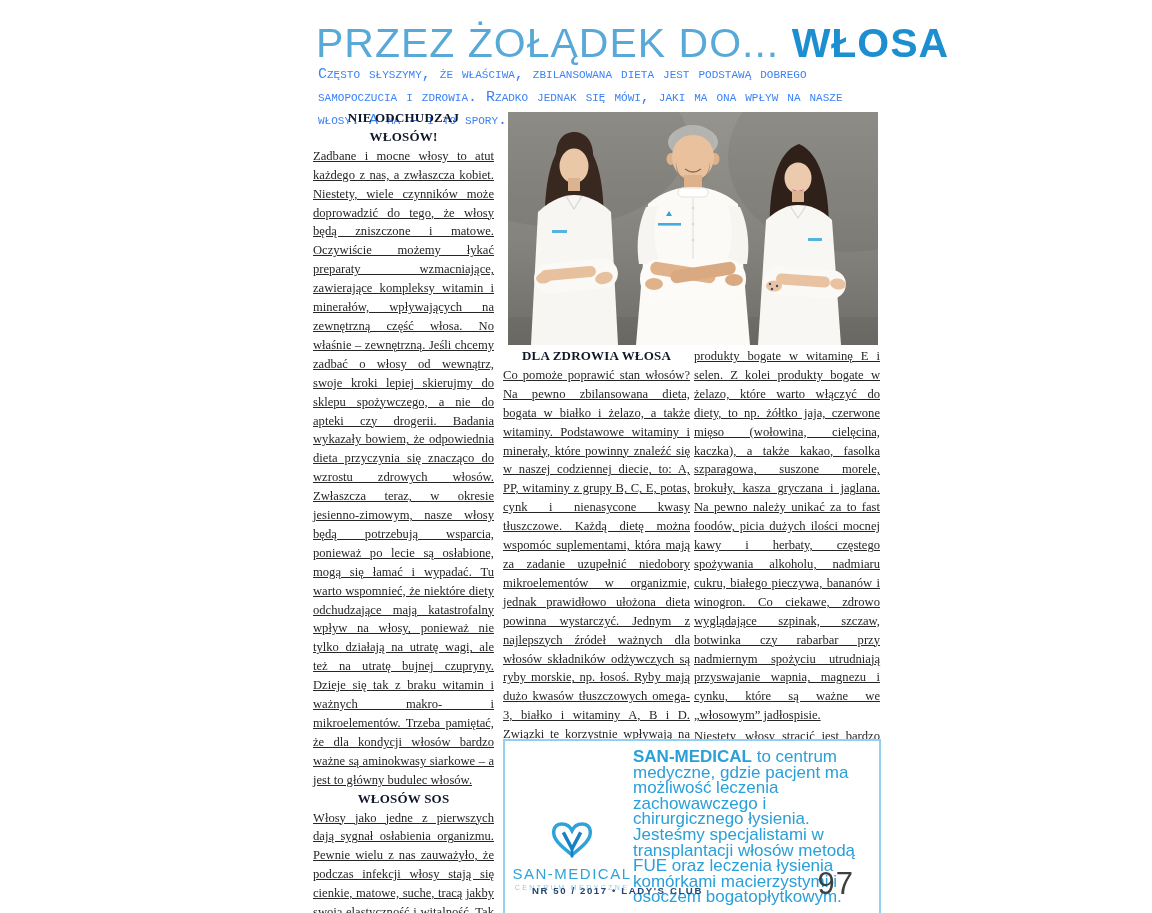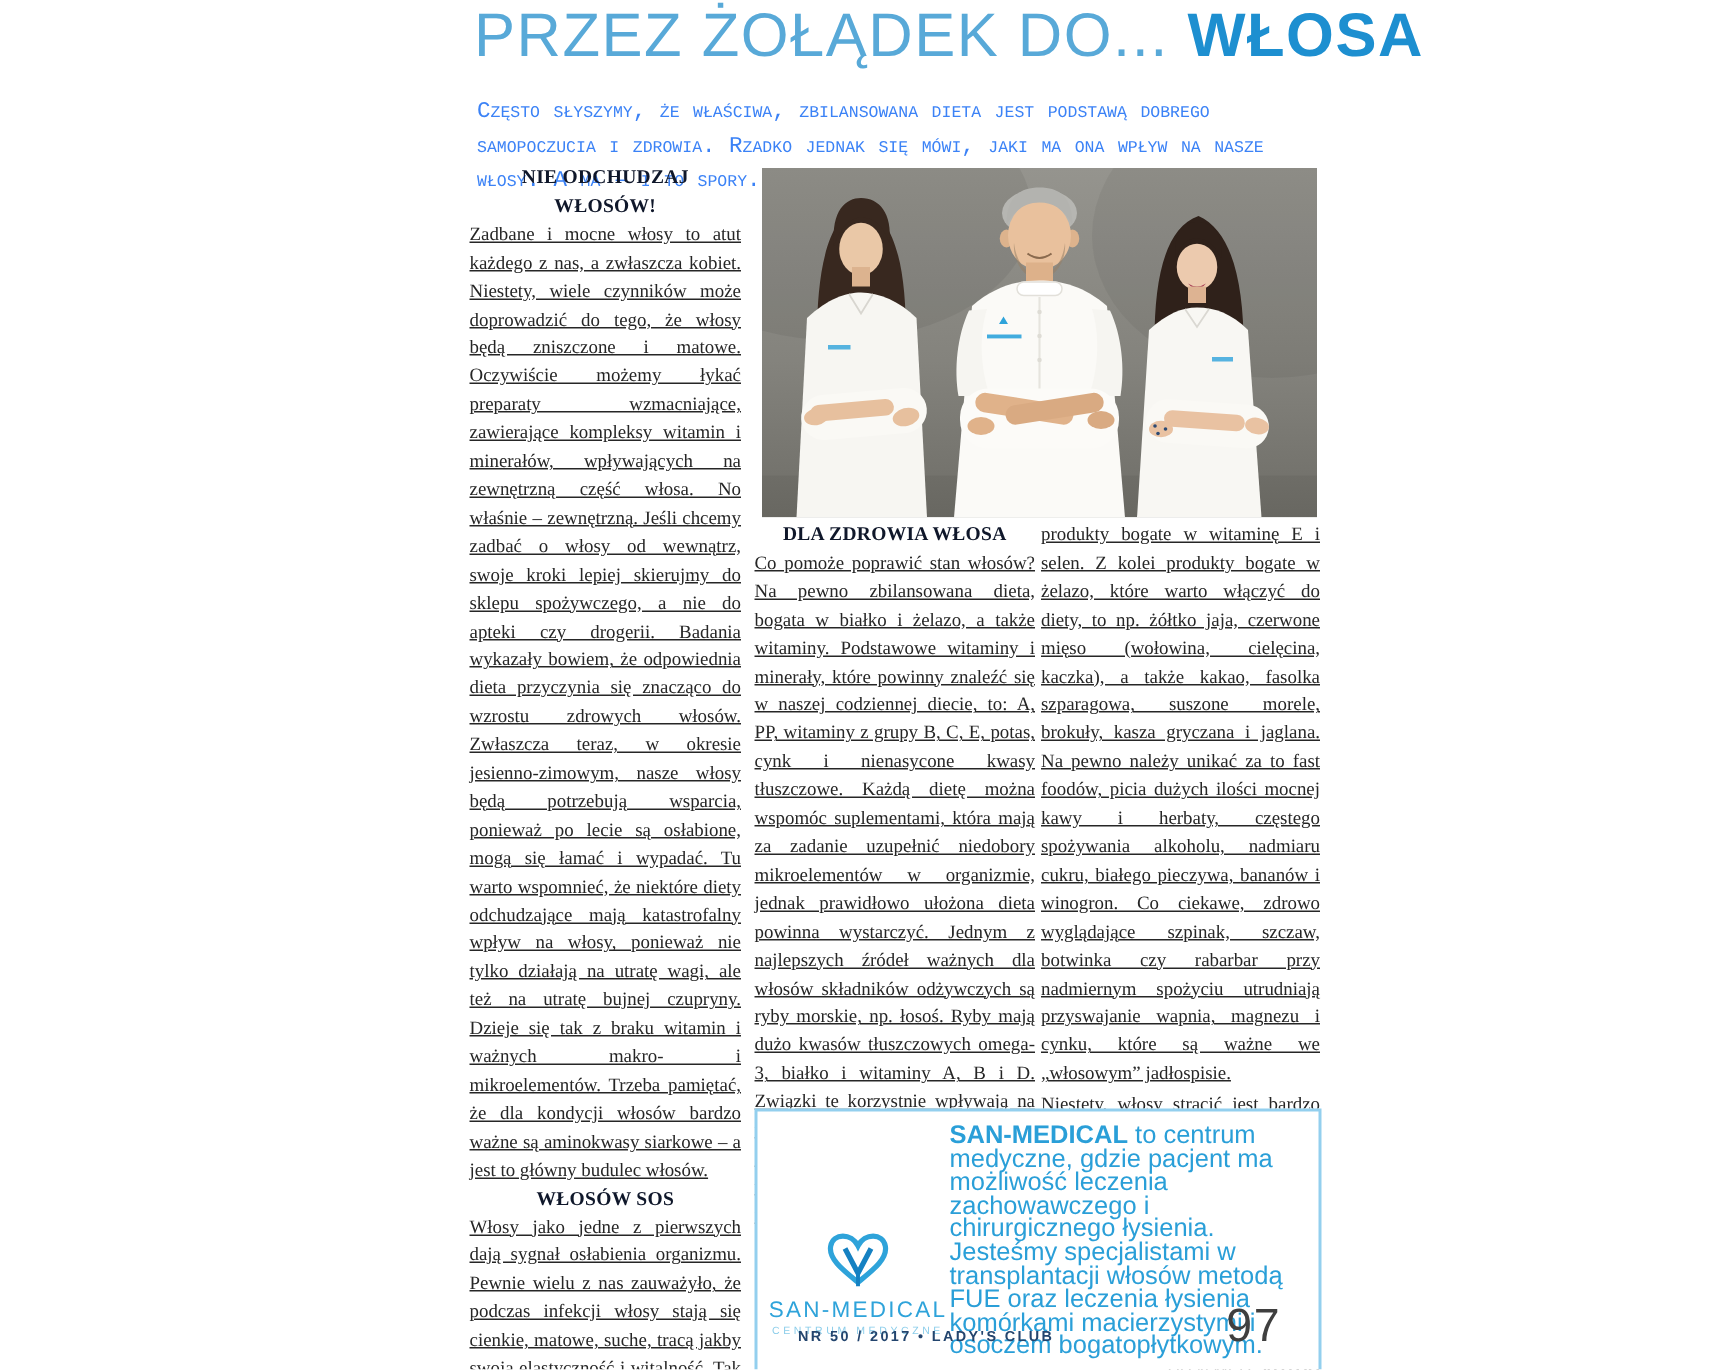--- a/index.html
+++ b/index.html
@@ -1,20 +1,20 @@
 <!DOCTYPE html>
 <html lang="pl"><head>
 <meta charset="utf-8">
 <style>
   html,body{margin:0;padding:0;background:#ffffff;}
   .page{position:relative;width:1152px;height:913px;background:#fff;overflow:hidden;
         font-family:"Liberation Serif", serif;color:#262626;}
 
   
-  .title{position:absolute;left:316px;top:0;margin:0;white-space:nowrap;
+  .title{position:absolute;left:316px;top:20px;margin:0;white-space:nowrap;
          font-family:"Liberation Sans", sans-serif;font-size:41px;font-weight:normal;
          letter-spacing:1px;}
   .title-light{color:#58a9d8;}
   .title-bold{color:#1d8fd0;font-weight:bold;}
   .subtitle{position:absolute;left:318px;top:63px;width:558px;margin:0;
             font-family:Liberation Mono, monospace;font-variant:small-caps;
             font-size:15px;line-height:23px;color:#3b82f6;}
 
   
   .col{position:absolute;font-size:12.6px;line-height:18.9px;text-align:justify;}

